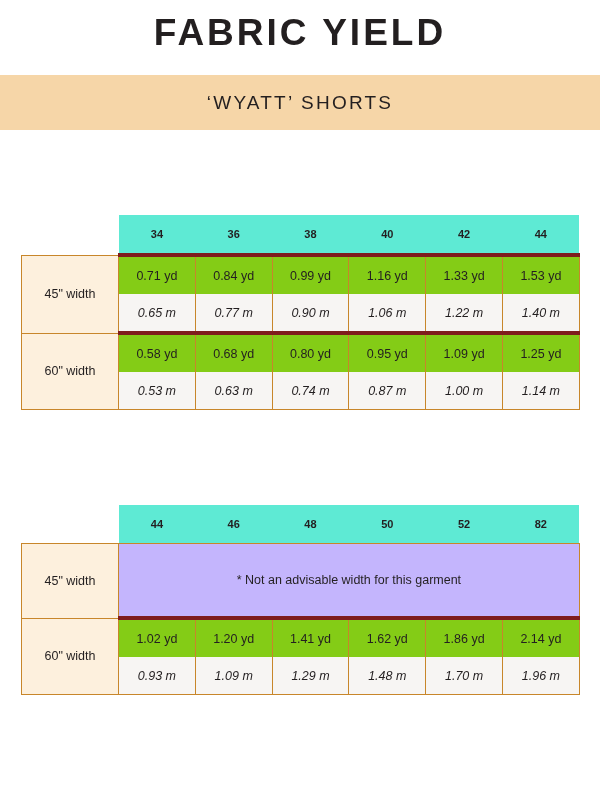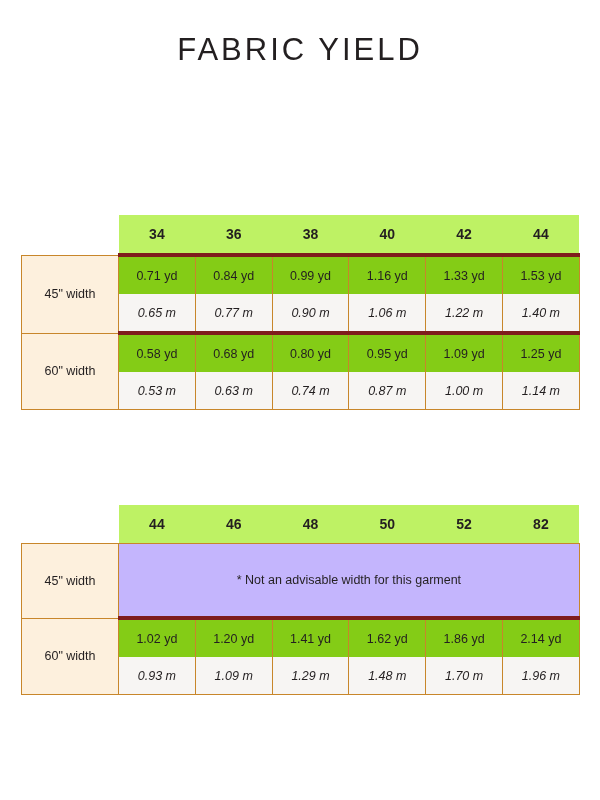--- a/index.html
+++ b/index.html
@@ -15,25 +15,25 @@
     overflow: hidden;
   }
   .page {
     position: relative;
     width: 600px;
     height: 800px;
     box-sizing: border-box;
   }
   .main-title {
     text-align: center;
-    font-size: 31px;
+    font-size: 37px;
     letter-spacing: 3px;
-    font-weight: 400;
-    color: #231f20;
-    padding-top: 32px;
+    font-weight: 700;
+    color: #231f20;
+    padding-top: 12px;
     padding-bottom: 0;
     font-family: "Liberation Sans", sans-serif;
   }
   .subtitle-band {
     margin-top: 21px;
     background: #f6d6a8;
     height: 55px;
     display: flex;
     align-items: center;
     justify-content: center;
@@ -62,23 +62,23 @@
   table.yield col.size { width: 76.8px; }
 
   table.yield th.sizehdr,
   table.yield td {
     font-size: 12.5px;
     text-align: center;
     font-weight: 400;
     color: #231f20;
   }
   table.yield th.sizehdr {
-    background: #bef264;
+    background: #5eead4;
     height: 36px;
-    font-size: 14px;
+    font-size: 11px;
     font-weight: bold;
     border: none;
   }
   table.yield th.corner {
     background: #ffffff;
     border: none;
   }
   .rowlabel {
     background: #fdf0dd;
     font-size: 13px;
@@ -120,20 +120,23 @@
     color: #231f20;
   }
 </style>
 </head>
 <body>
 
 <div class="page">
 
   <div class="main-title">FABRIC YIELD</div>
 
+  <div class="subtitle-band">
+    <div class="subtitle">‘WYATT’ SHORTS</div>
+  </div>
 
   <div class="table-wrap first">
     <table class="yield" id="table-0">
       <colgroup>
         <col class="label">
           <col class="size">
           <col class="size">
           <col class="size">
           <col class="size">
           <col class="size">

